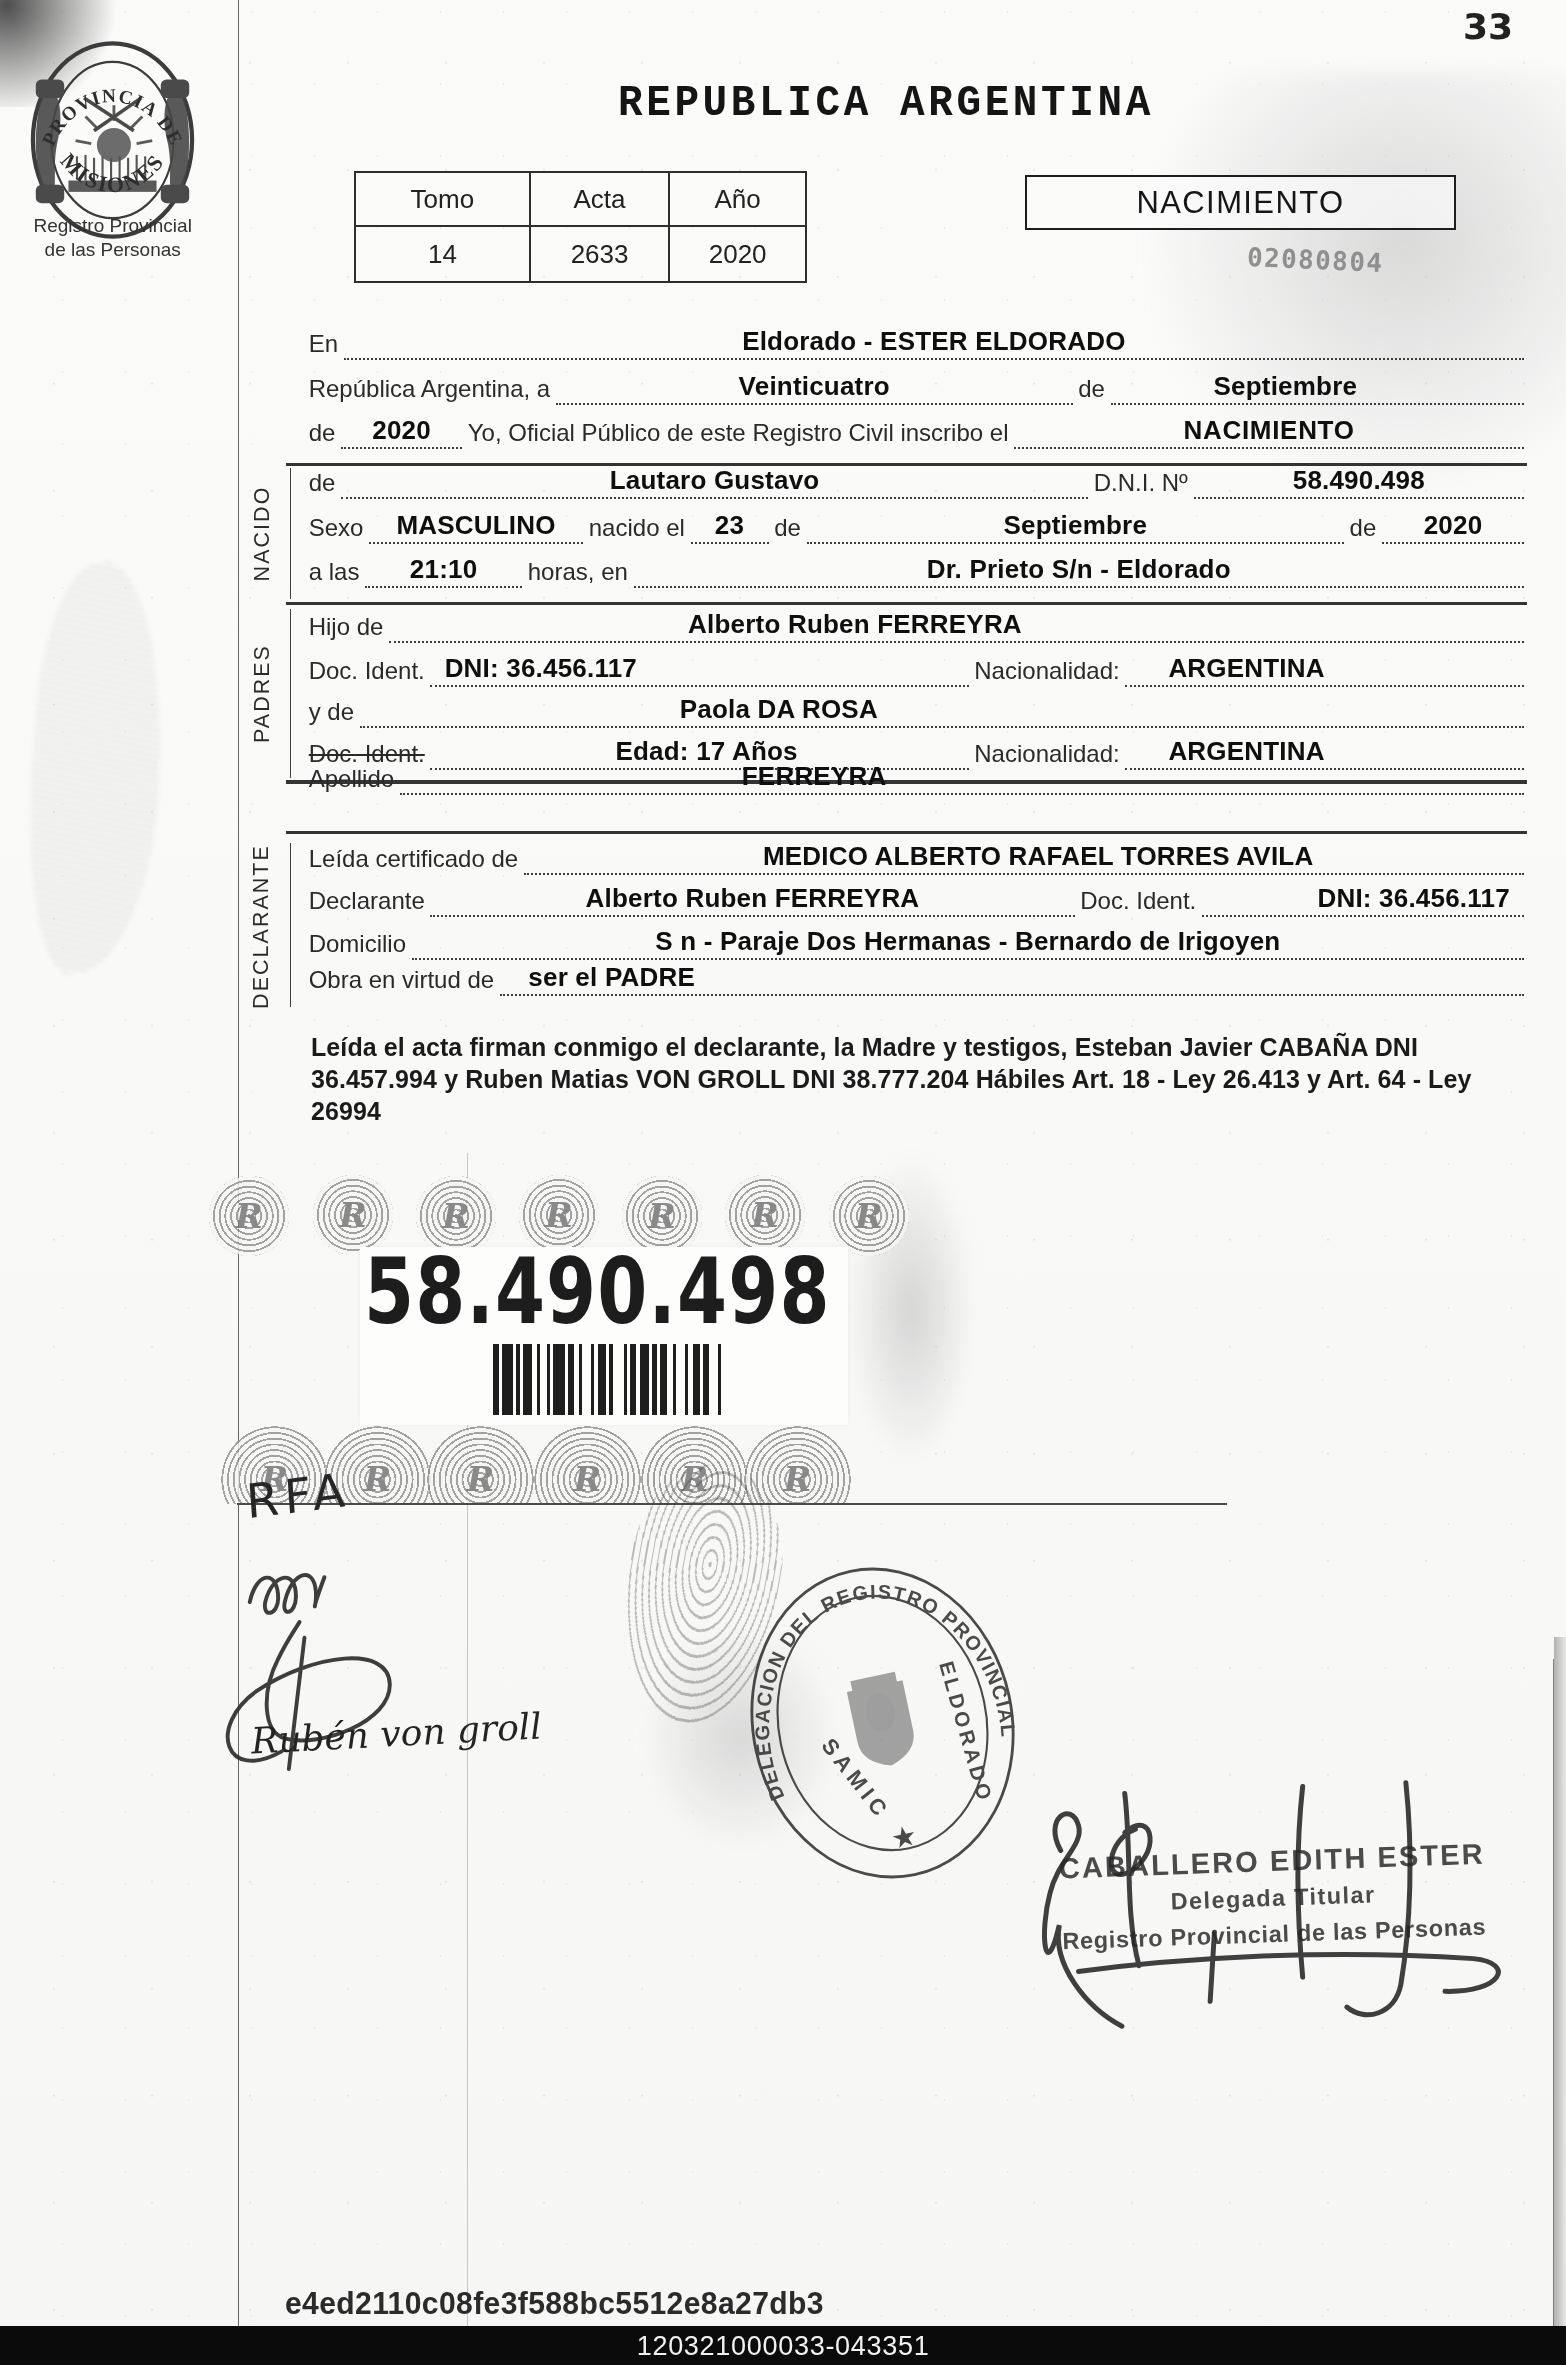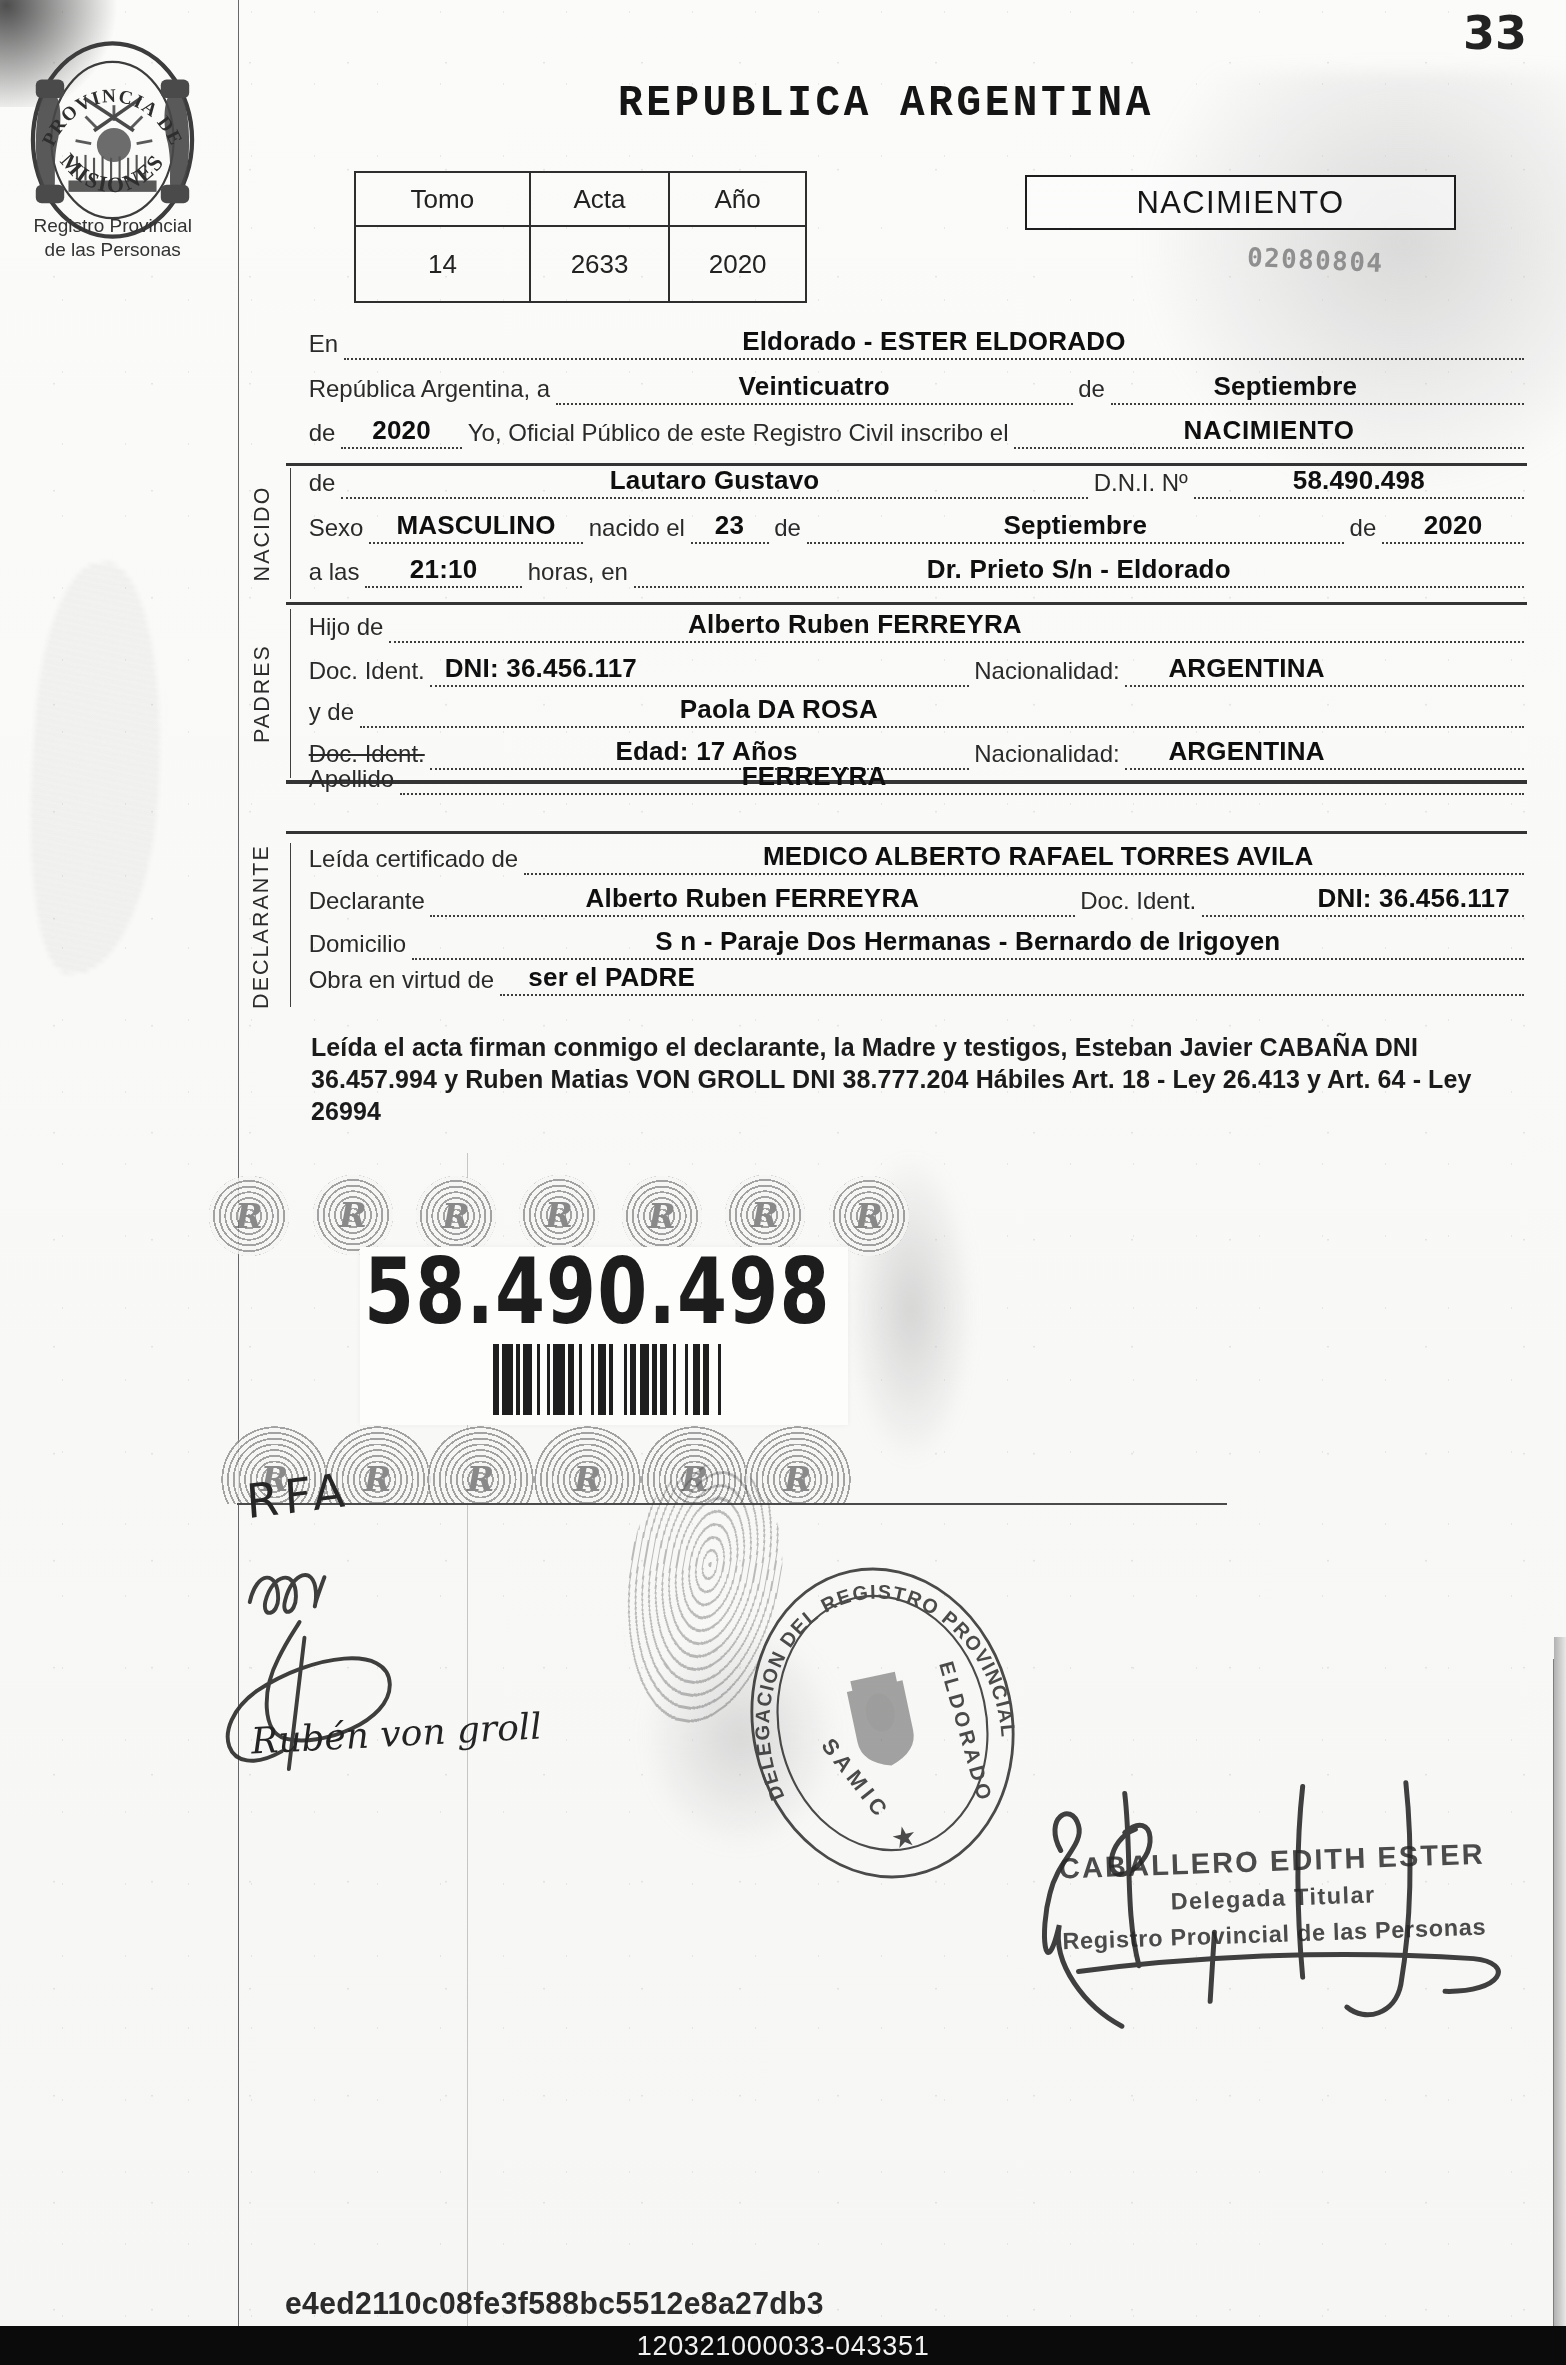--- a/index.html
+++ b/index.html
@@ -4,21 +4,21 @@
 <style>
   html,body{margin:0;padding:0;background:#e9e9e9;}
   .page{position:relative;width:1566px;height:2366px;background:linear-gradient(180deg,#fbfbfa 0%,#f8f8f7 60%,#f6f6f5 100%);
         font-family:"Liberation Sans",sans-serif;overflow:hidden;color:#1c1c1c;}
   .abs{position:absolute;}
   .noise{position:absolute;inset:0;pointer-events:none;opacity:.16;
     background-image:radial-gradient(rgba(70,70,70,.9) 0.7px,transparent 1.1px),radial-gradient(rgba(90,90,90,.7) 0.7px,transparent 1px);
     background-size:98px 107px,63px 72px;background-position:5px 9.3px,31px 48px;}
   .smudge{position:absolute;pointer-events:none;}
   
-  .pageno{font-family:"DejaVu Sans",sans-serif;font-weight:bold;font-size:46px;color:#222;}
+  .pageno{font-family:"DejaVu Sans",sans-serif;font-weight:bold;font-size:36px;color:#222;}
   .doctitle{font-family:"Liberation Mono",monospace;font-weight:bold;font-size:41px;letter-spacing:3.6px;color:#151515;transform:scaleY(1.06);}
   .orgname{width:214px;text-align:center;font-size:19px;line-height:1.25;color:#333;}
   
   .rtable{border-collapse:collapse;}
   .rtable td{border:2.1px solid #2e2e2e;text-align:center;font-size:26px;color:#222;}
   .actbox{border:2.8px solid #1d1d1d;display:flex;align-items:center;justify-content:center;
           font-size:31px;letter-spacing:1.4px;color:#161616;background:rgba(252,252,252,.65);}
   .serial{font-family:"DejaVu Sans Mono",monospace;font-weight:bold;font-size:26px;color:#8f8f8f;letter-spacing:1.4px;transform:rotate(2.5deg);}
   
   .row{position:absolute;left:303px;width:1221px;height:36px;display:flex;align-items:flex-end;}
@@ -119,21 +119,21 @@
     </text>
   </svg>
   <div class="abs orgname" style="left:5.7px;top:214px;">
     <div>Registro Provincial</div>
     <div>de las Personas</div>
   </div>
 
   <div class="abs pageno" style="left:1463px;top:5.7px;">33</div>
   <div class="abs doctitle" style="left:618px;top:80px;">REPUBLICA ARGENTINA</div>
 
-  <table class="rtable abs" style="left:354px;top:171px;width:453px;height:132px;">
+  <table class="rtable abs" style="left:354px;top:171px;width:453px;height:112px;">
     <tbody>
         <tr>
       <td style="width:177px;height:50px;">Tomo</td>
       <td style="width:140px;">Acta</td>
       <td style="width:137px;">Año</td>
     </tr>
     <tr>
       <td>14</td>
       <td>2633</td>
       <td>2020</td>

